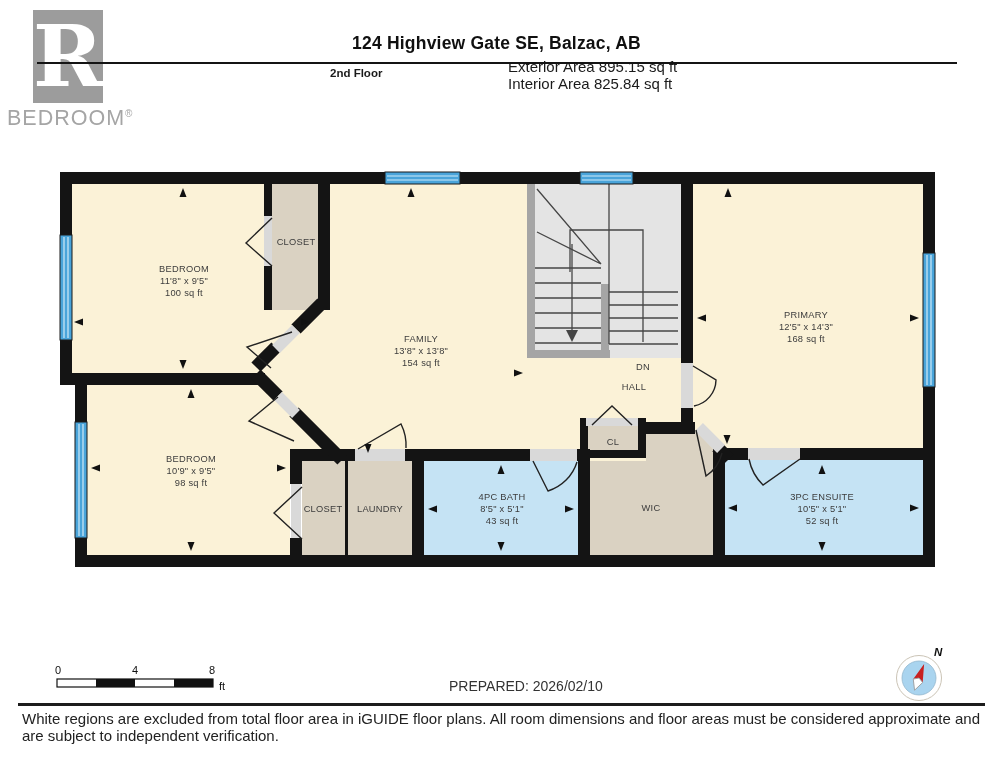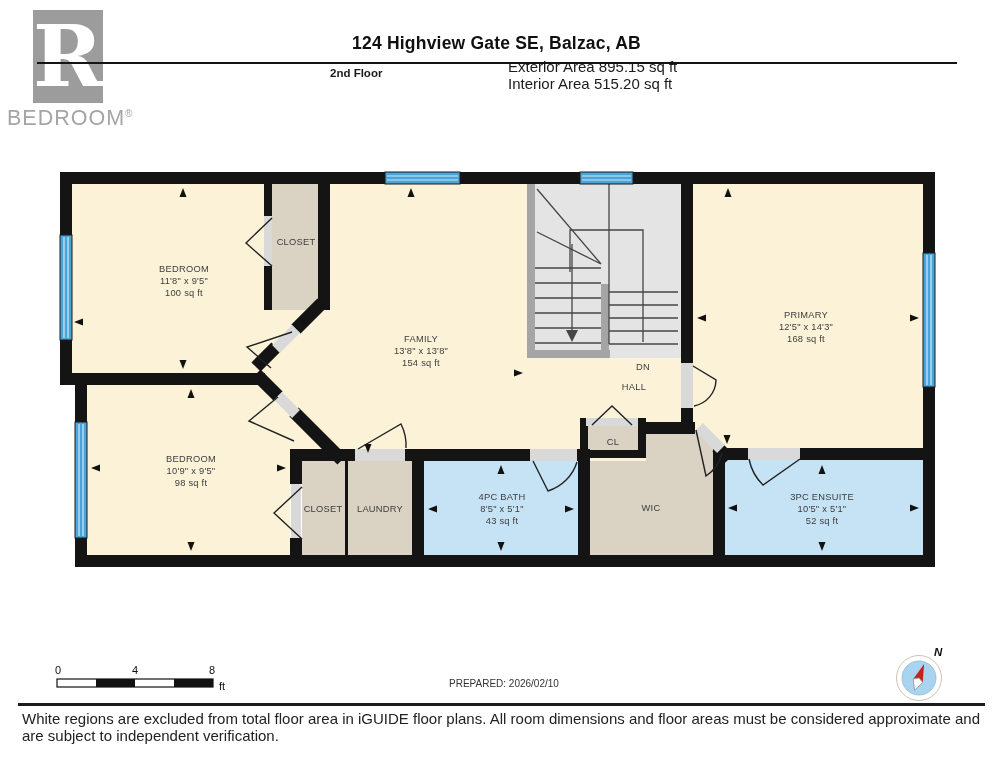--- a/index.html
+++ b/index.html
@@ -11,42 +11,42 @@
             color:#ffffff;font-family:"DejaVu Serif",serif;font-weight:bold;
             font-size:84px;line-height:1;z-index:1;}
   #logo-word{left:7px;top:106px;font-size:21.5px;color:#a5a5a5;letter-spacing:1px;z-index:1;}
   #logo-word sup{font-size:10px;}
   #header-line{left:37px;top:62px;width:920px;height:2px;background:#141414;z-index:2;}
   #page-title{left:0;top:33px;width:993px;text-align:center;font-size:17.5px;
               font-weight:bold;color:#101010;letter-spacing:.2px;}
   #floor-label{left:330px;top:67px;width:167px;text-align:left;font-size:11.5px;
                font-weight:bold;color:#1a1a1a;}
   #area-lines{left:508px;top:58px;font-size:15px;color:#1a1a1a;line-height:17px;}
-  #prepared{left:449px;top:678px;font-size:10px;color:#333333;}
+  #prepared{left:449px;top:678px;font-size:14px;color:#333333;}
   #footer-line{left:18px;top:703px;width:967px;height:3px;background:#1c1c1c;}
   #disclaimer{left:22px;top:710px;width:960px;font-size:15px;color:#222222;}
   svg text{font-family:"Liberation Sans",sans-serif;}
   .room-name,.room-dim{fill:#3c3c3c;font-size:9.3px;letter-spacing:.25px;}
   .tick{fill:#111111;font-size:11px;}
 </style>
 </head>
 <body>
 
 <div class="abs" id="logo-box">
   <span>R</span>
 </div>
 <div class="abs" id="logo-word">
   <span>BEDROOM</span><sup>®</sup>
 </div>
 <div class="abs" id="header-line"></div>
 <div class="abs" id="page-title">124 Highview Gate SE, Balzac, AB</div>
 <div class="abs" id="floor-label">2nd Floor</div>
 <div class="abs" id="area-lines">
   <div>Exterior Area 895.15 sq ft</div>
-  <div>Interior Area 515.20 sq ft</div>
+  <div>Interior Area 825.84 sq ft</div>
 </div>
 
 <svg class="abs" style="left:0;top:0" width="993" height="768" viewBox="0 0 993 768">
 
   <defs>
     <path id="arr" d="M0 0 L9 3.5 L9 -3.5 Z" fill="#111111"></path>
   </defs>
 
   <g>
     <polygon points="66,178 324,178 324,308 262,366 262,379 66,379" fill="#FBF2D7"></polygon>

